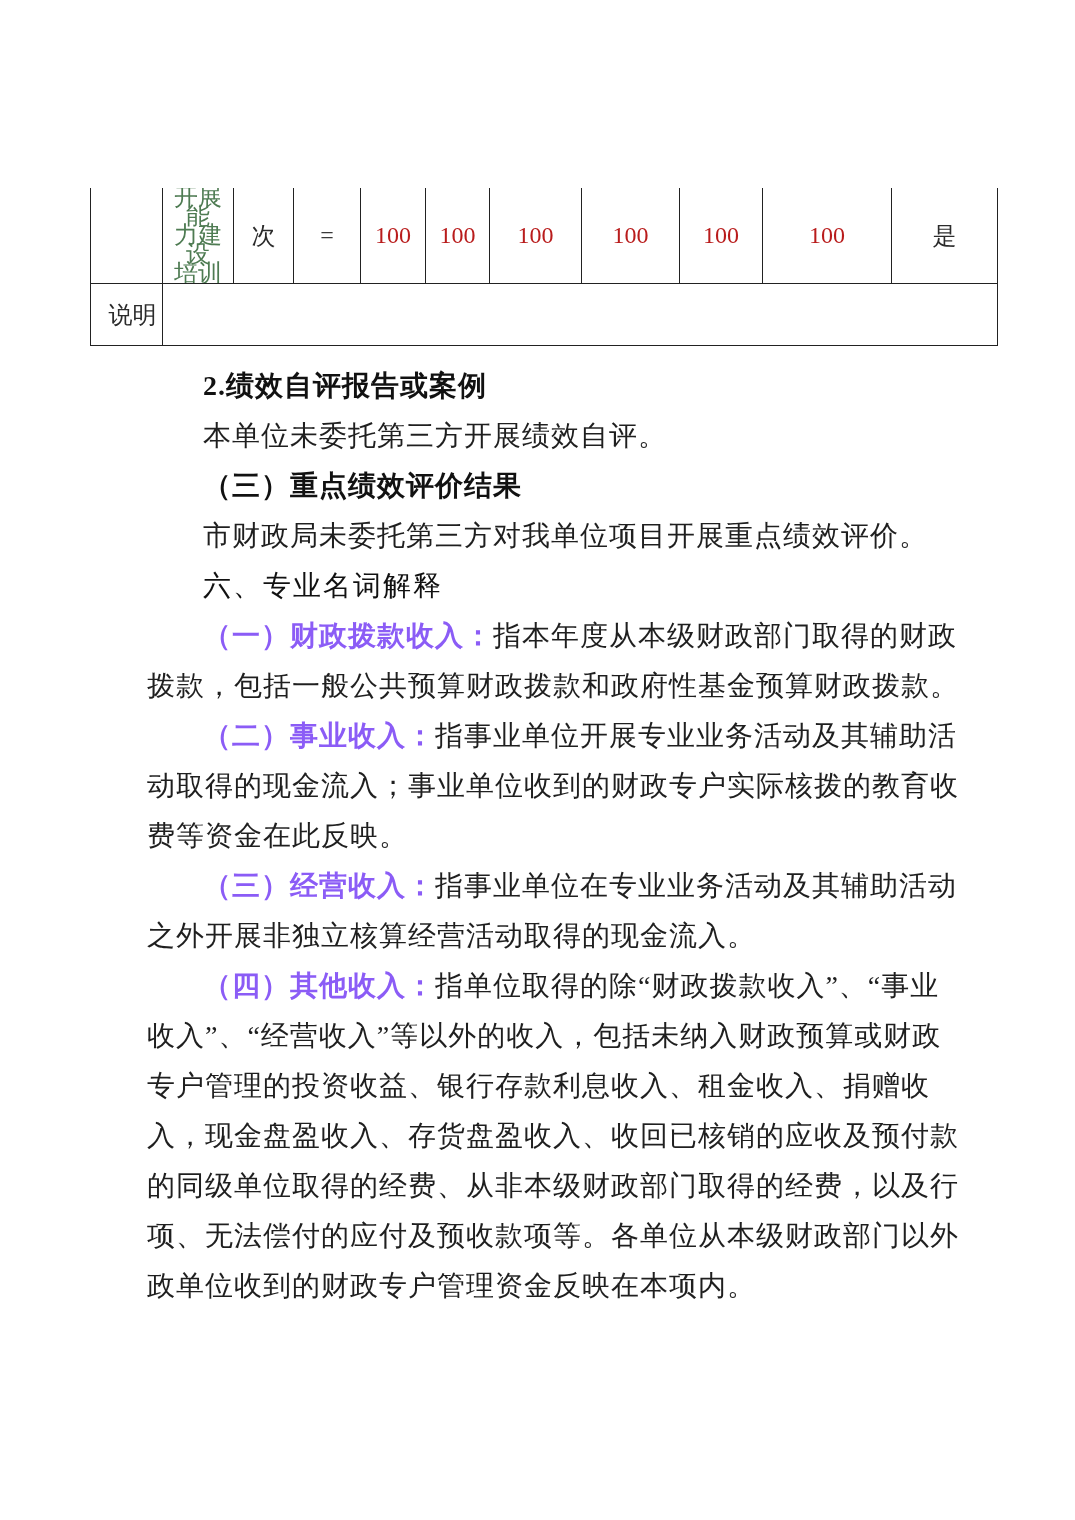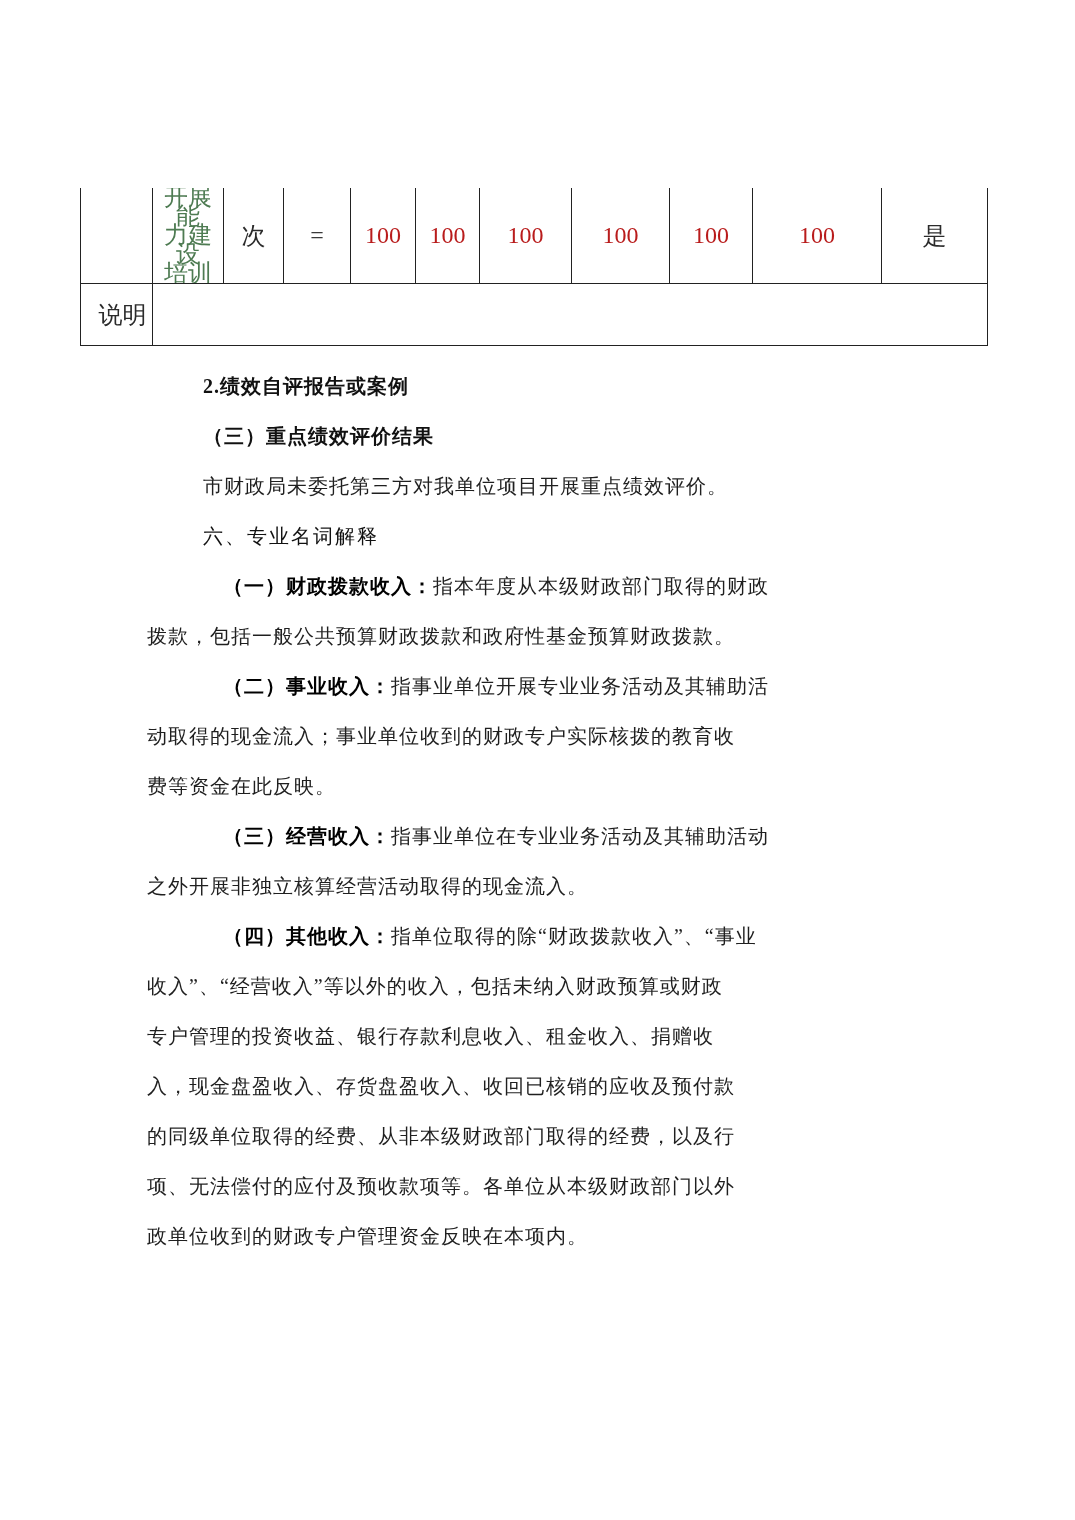--- a/index.html
+++ b/index.html
@@ -6,21 +6,21 @@
   body{
     width:1075px;height:1520px;
     background:#ffffff;
     font-family:"Liberation Serif","DejaVu Serif",serif;
     color:var(--text,#212121);
     position:relative;
     overflow:hidden;
   }
   
   .grid{
-    position:absolute;left:80px;top:188px;
+    position:absolute;left:90px;top:188px;
     border-collapse:collapse;table-layout:fixed;
     width:907px;
   }
   .grid td{
     border:1px solid var(--border,#222222);
     text-align:center;vertical-align:middle;
     font-size:24px;
     padding:0;
     overflow:hidden;
   }
@@ -33,27 +33,27 @@
   .cell-formula{font-size:15px;color:#3a3a3a;}
   .cell-unit,.cell-result,.cell-note-label{font-size:22px;color:#2b2b2b;}
   .val{font-size:24px;color:#b91c1c;}
   .val-left{text-align:left;padding-left:9px;}
   
   .content{
     position:absolute;left:147px;top:361px;width:812px;
   }
   .line{
     height:50px;line-height:50px;
-    font-size:20px;letter-spacing:1px;
+    font-size:28px;letter-spacing:1px;
     white-space:nowrap;color:#1f1f1f;
   }
   .indent{padding-left:56px;}
   .h{font-weight:bold;color:#111;}
   .h-sans{font-weight:normal;color:#111;font-family:"Liberation Sans","DejaVu Sans",sans-serif;letter-spacing:2px;}
-  .line b{font-weight:bold;color:#000000;margin-left:20px;}
+  .line b{font-weight:bold;color:#8b5cf6;}
 </style>
 </head>
 <body>
 
 <table class="grid">
   <colgroup>
     <col style="width:72px">
       <col style="width:71px">
       <col style="width:60px">
     <col style="width:67px">
@@ -85,20 +85,21 @@
   </tr>
   <tr class="r2">
     <td class="cell-note-label">说明</td>
     <td colspan="10"></td>
   </tr>
 </tbody>
   </table>
 
 <div class="content">
   <div class="line h indent">2.绩效自评报告或案例</div>
+  <div class="line indent">本单位未委托第三方开展绩效自评。</div>
   <div class="line h indent">（三）重点绩效评价结果</div>
   <div class="line indent">市财政局未委托第三方对我单位项目开展重点绩效评价。</div>
   <div class="line h-sans indent">六、专业名词解释</div>
 
   <div class="line indent"><b>（一）财政拨款收入：</b><span>指本年度从本级财政部门取得的财政</span></div>
   <div class="line">拨款，包括一般公共预算财政拨款和政府性基金预算财政拨款。</div>
 
   <div class="line indent"><b>（二）事业收入：</b><span>指事业单位开展专业业务活动及其辅助活</span></div>
   <div class="line">动取得的现金流入；事业单位收到的财政专户实际核拨的教育收</div>
   <div class="line">费等资金在此反映。</div>

